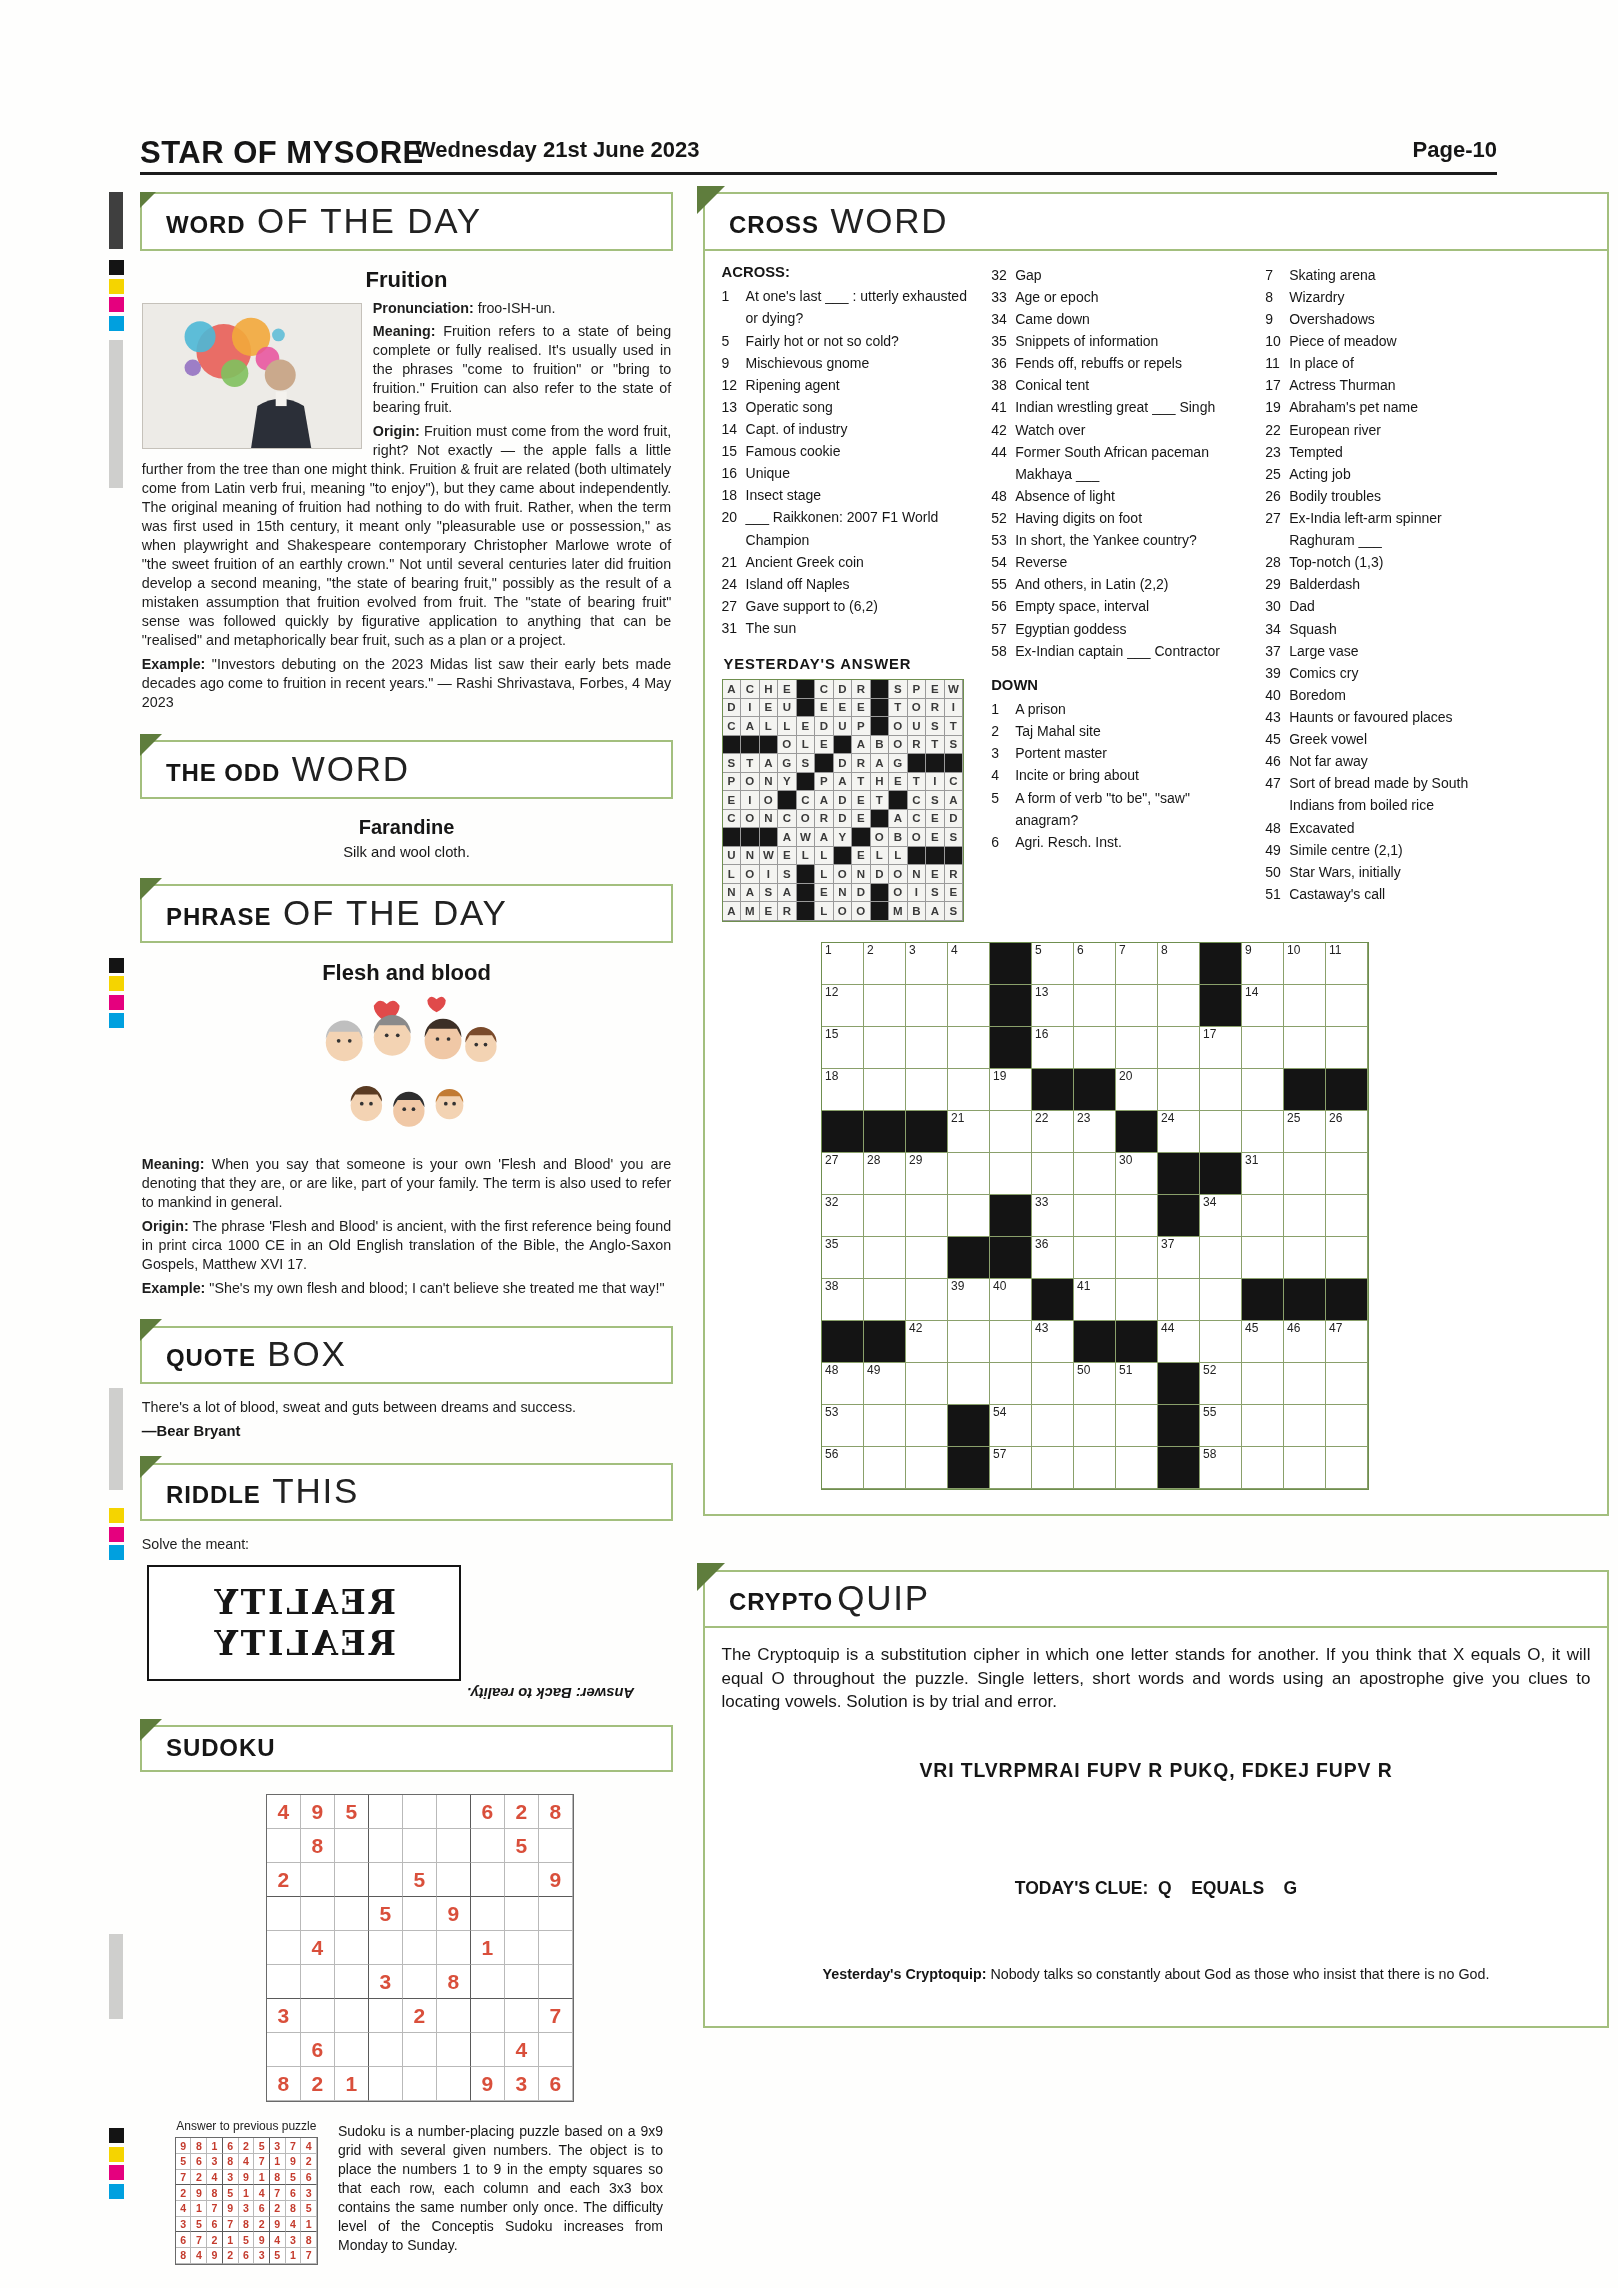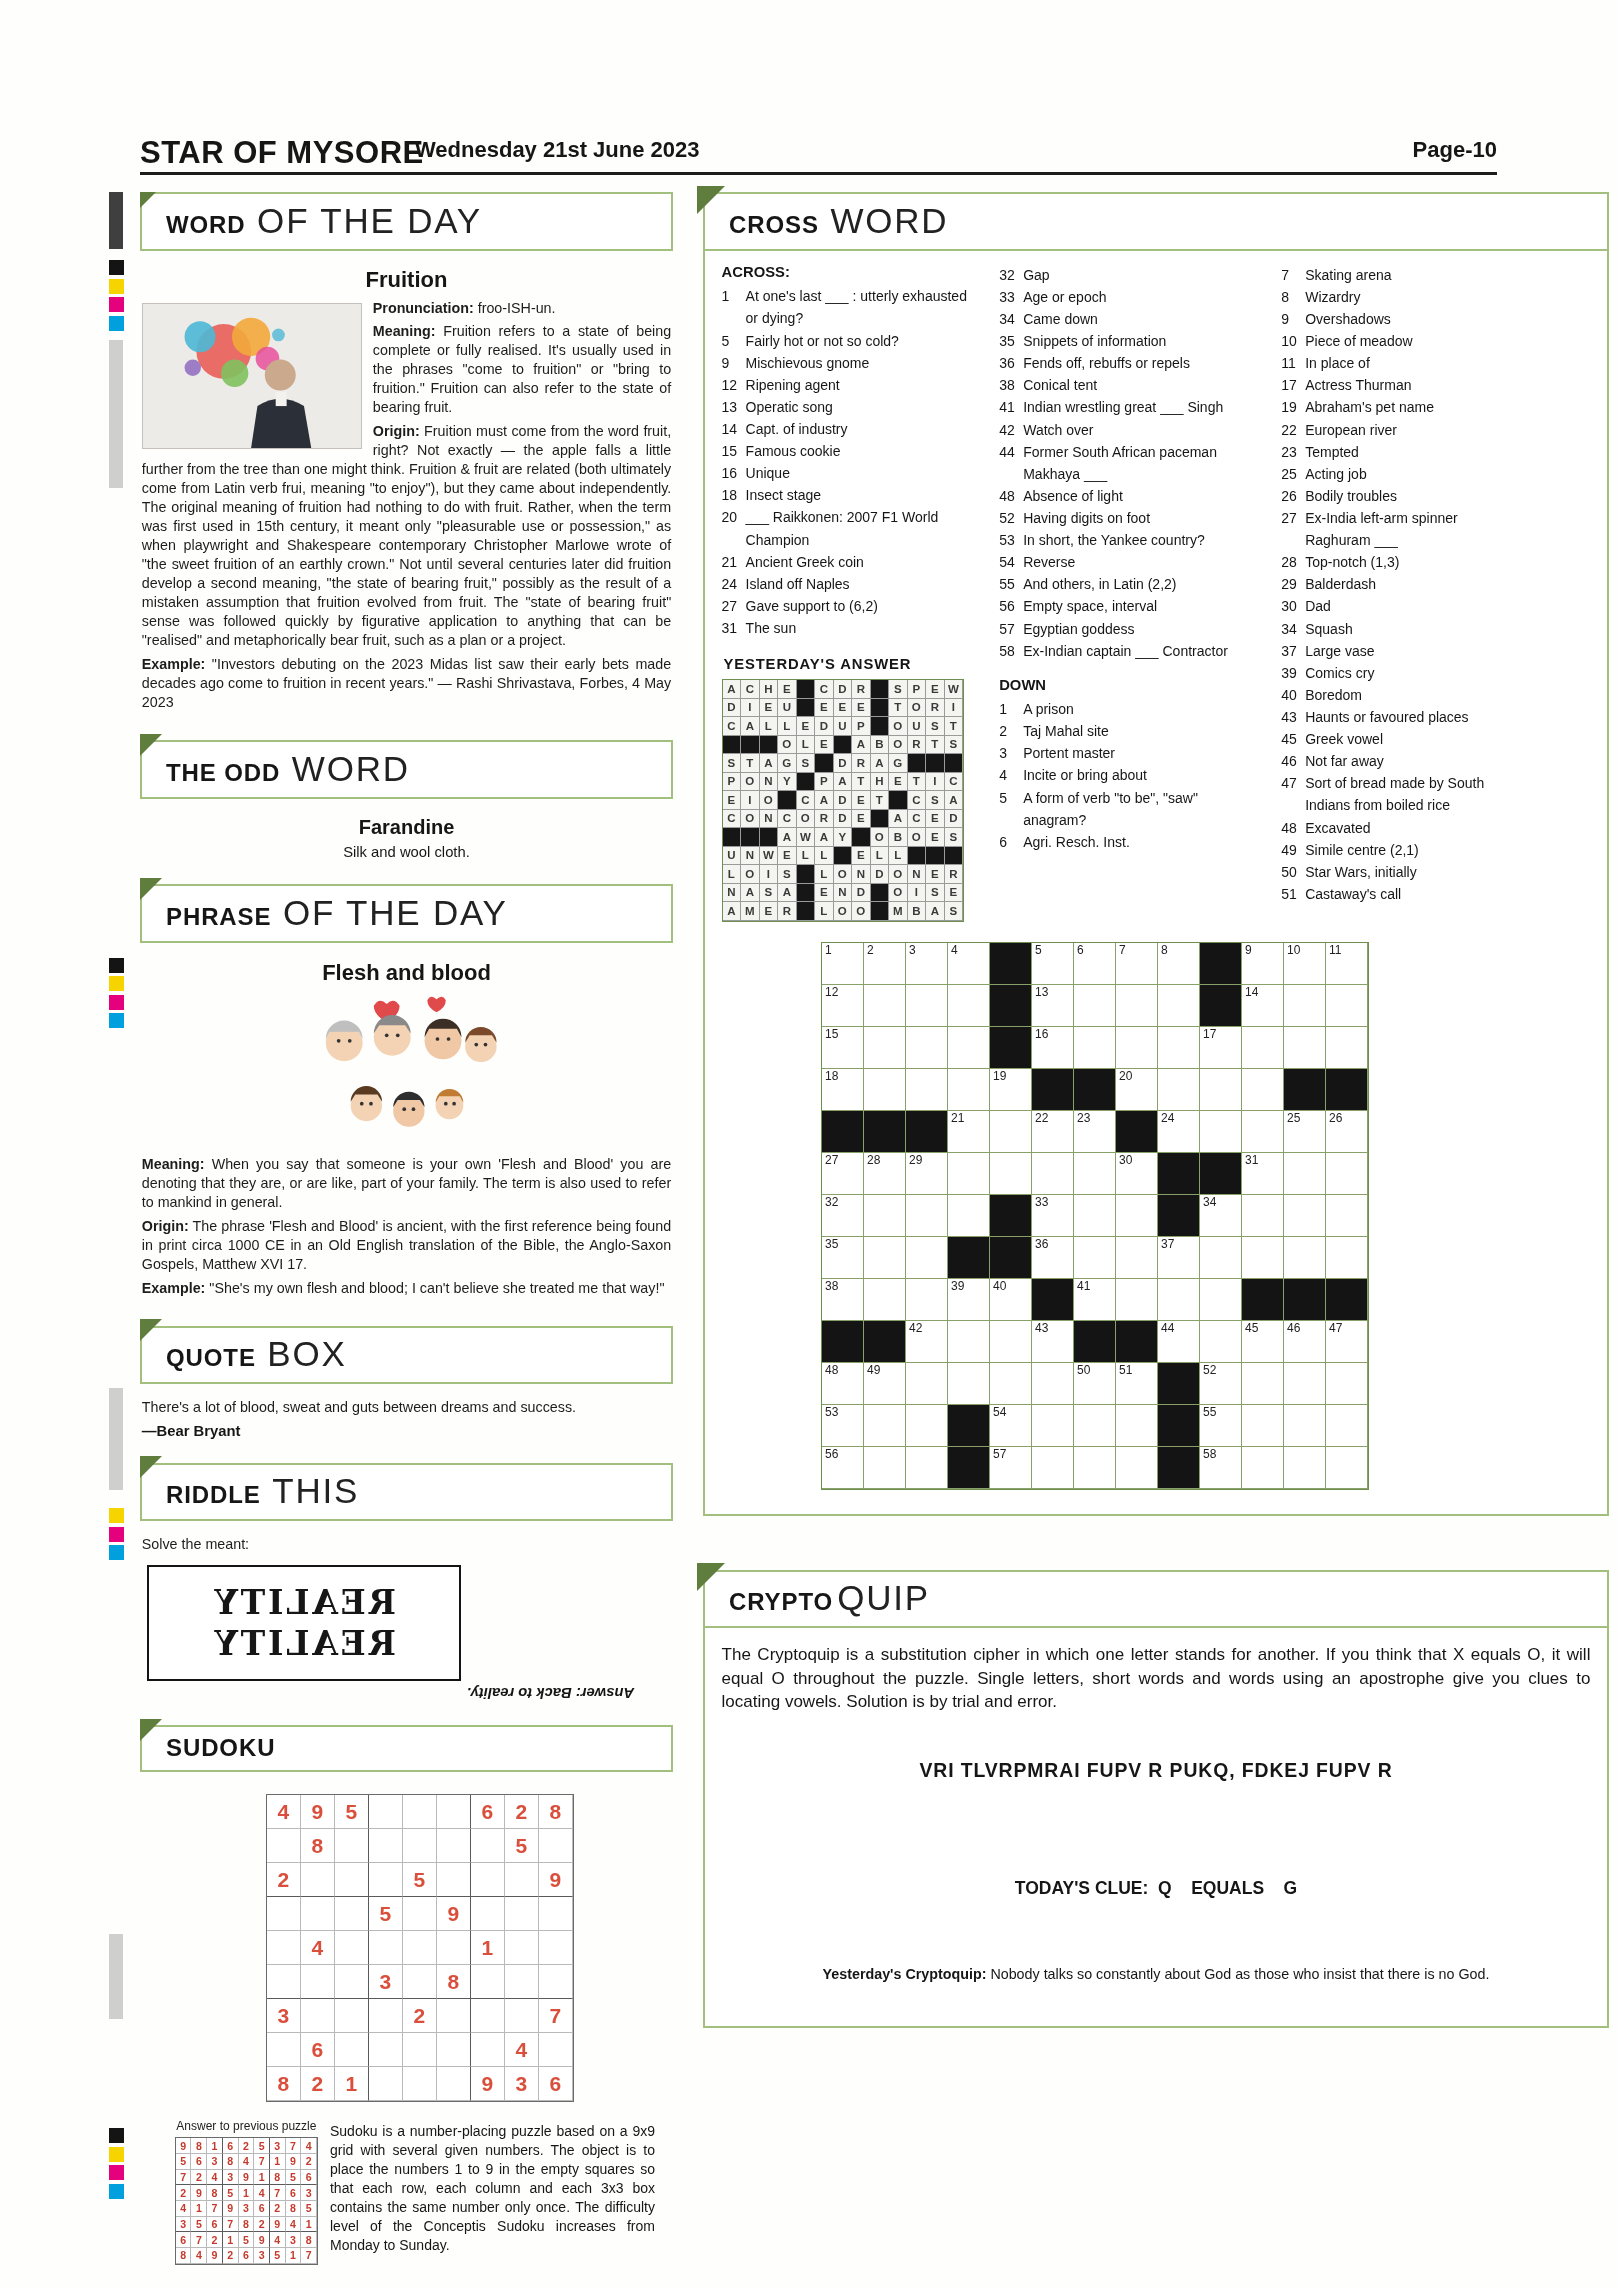--- a/index.html
+++ b/index.html
@@ -47,29 +47,29 @@
   .flip180{display:inline-block;transform:rotate(180deg);font-weight:bold;font-style:italic;font-size:14.8px}
 
   
   .sd-grid{display:grid;grid-template-columns:repeat(9,34px);grid-auto-rows:34px;width:fit-content;border:1.8px solid #6a6a6a;margin:13px 0 0 124px;background:#fff}
   .sd-grid .sd-cell{font-size:21px;font-weight:600;color:#d94f3b}
   .sd-cell{display:flex;align-items:center;justify-content:center;border-right:0.9px solid #b9b9b9;border-bottom:0.9px solid #b9b9b9}
   .sd-cell.thr{border-right:1.8px solid #5a5a5a}
   .sd-cell.thb{border-bottom:1.8px solid #5a5a5a}
   .sds-grid{display:grid;grid-template-columns:repeat(9,15.7px);grid-auto-rows:15.7px;width:fit-content;border:1.8px solid #6a6a6a;background:#fff;margin-top:4.6px}
   .sds-grid .sd-cell{font-size:10.6px;font-weight:bold;color:#c43b2d}
-  .sd-bottom{display:flex;gap:12px;margin:16.6px 0 0 33px}
+  .sd-bottom{display:flex;gap:20px;margin:16.6px 0 0 33px}
   .sd-ans-label{font-size:12px;color:#222;text-align:center}
   .sd-desc{width:325px;font-size:14px;line-height:1.35;text-align:justify;padding-top:3.7px}
 
   
   .boxed-body{border:2.8px solid #a3bf7e;border-top:none;background:#fff;padding:13px 9.2px 18.5px 9.2px}
 
   
-  .cw-clues{display:flex;gap:16px}
+  .cw-clues{display:flex;gap:8px}
   .cw-colA{width:269px;padding-left:7.4px}
   .cw-colB{width:266px}
   .cw-colC{width:233px}
   .clue-label{font-size:14.8px;font-weight:bold;margin-bottom:5.5px}
   .clue-label.down{margin-top:14.8px}
   .clue{display:flex;font-size:14px;line-height:1.58}
   .clue-n{width:24px;flex:none}
   .clue-t{flex:1;padding-right:9.2px}
   .ya-label{font-size:14.8px;font-weight:bold;letter-spacing:0.9px;margin:16.6px 0 7.4px 1.8px}
   .ya-grid{display:grid;grid-template-columns:repeat(13,18.5px);grid-auto-rows:18.5px;width:fit-content;border:1.8px solid #6f8f4f;background:#fff}

